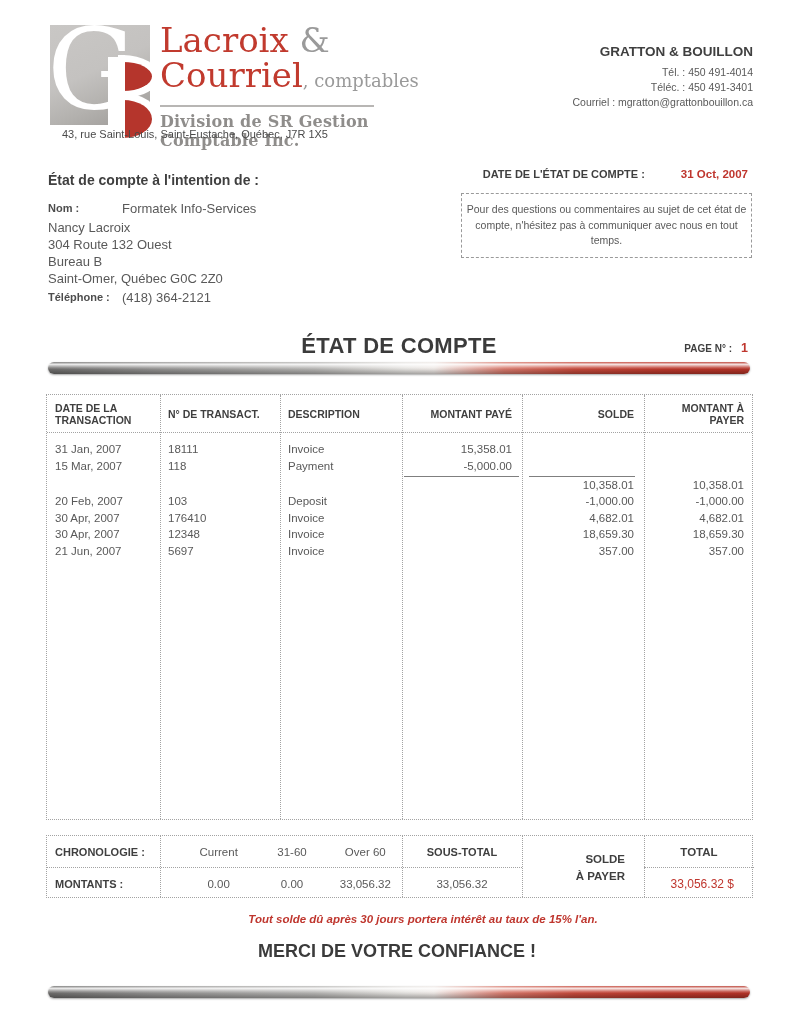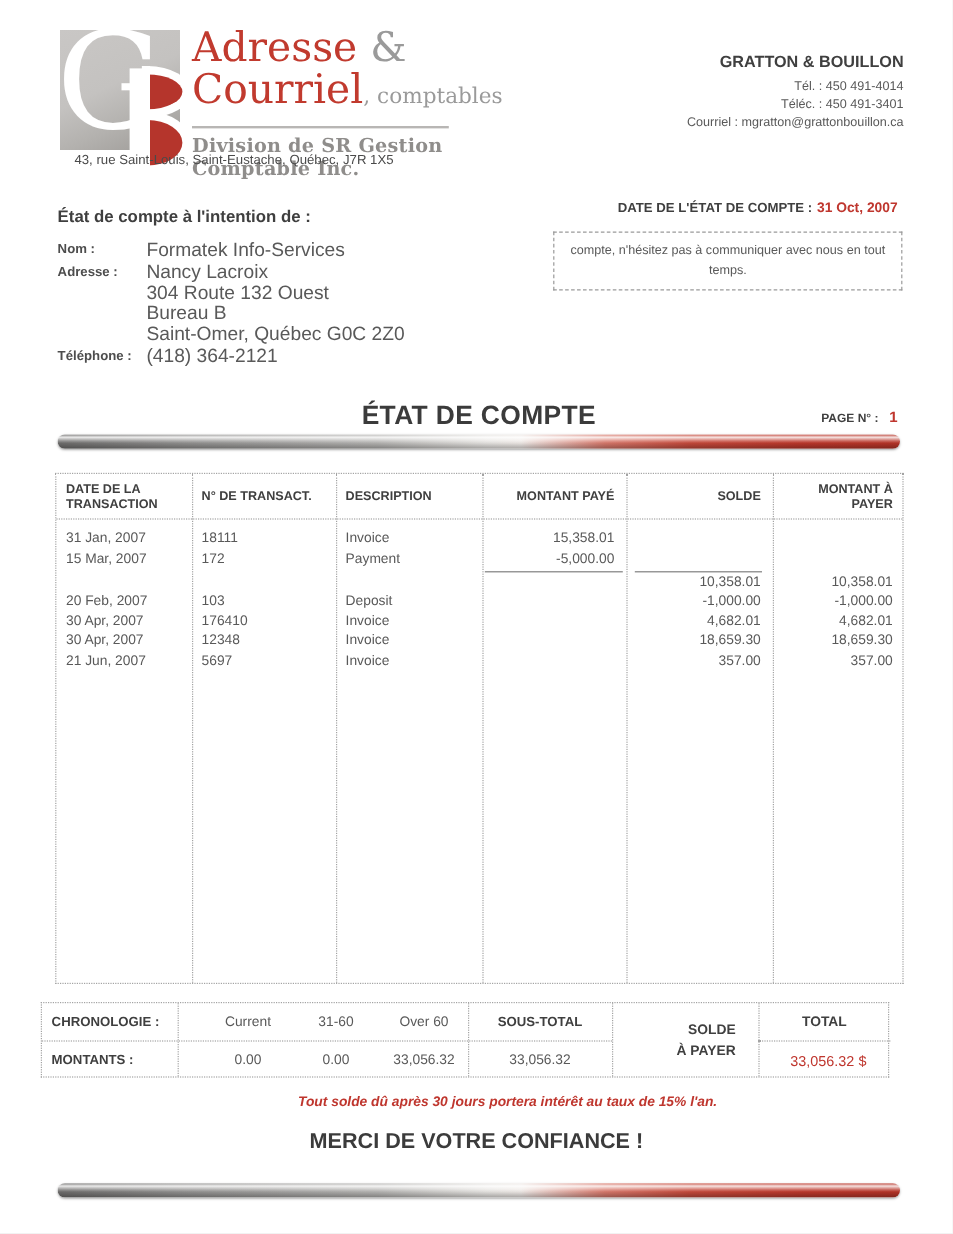--- a/index.html
+++ b/index.html
@@ -41,25 +41,25 @@
   
   .contact { position:absolute; right:41px; top:44px; text-align:right;margin-left:20px; }
   .contact-name { font-size:13.5px; font-weight:bold; color:#3f3f3f; margin-bottom:6px; }
   .contact-line { font-size:10.5px; color:#595959; line-height:15px; }
 
   
   .client { position:absolute; left:48px; top:172px; width:360px; }
   .client-heading { font-size:14px; font-weight:bold; color:#3f3f3f; margin-bottom:12px; }
   .client-row { display:flex; margin-bottom:2px; }
   .client-label { width:74px; font-size:11px; font-weight:bold; color:#4d4d4d; line-height:17px; }
-  .client-value { font-size:16px; color:#595959; line-height:17px; }
+  .client-value { font-size:13px; color:#595959; line-height:17px; }
 
   
   .stmt { position:absolute; left:461px; top:168px; width:291px; }
-  .date-row { display:flex; justify-content:flex-end; gap:4px; align-items:baseline; padding-right:4px; }
+  .date-row { display:flex; justify-content:flex-end; gap:36px; align-items:baseline; padding-right:4px; }
   .date-label { font-size:11px; font-weight:bold; color:#3f3f3f; }
   .date-value { font-size:11.5px; font-weight:bold; color:#bf362e; }
   .note-box {
     margin-top:13px; border:1px dashed #9a9a9a; padding:8px 4px;
     text-align:center; font-size:10.5px; color:#595959; line-height:15.5px;
   }
 
   
   .title-band { position:absolute; left:45px; top:333px; width:708px; }
   .doc-title { text-align:center; font-size:22px; font-weight:bold; color:#3b3b3b; letter-spacing:0.3px; }
@@ -93,21 +93,21 @@
   .tr { display:grid; grid-template-columns:113px 120px 122px 120px 122px 110px; height:16.4px; align-items:center; }
   .tr.totals { margin-top:3px; }
   .td { font-size:11.5px; color:#595959; white-space:nowrap; padding:0 8px; }
   .td.num { text-align:right; padding-right:10px; }
   .sumline { position:absolute; top:81px; border-top:1px solid #7f7f7f; }
   .sumline.paid { left:357px; width:115px; }
   .sumline.solde { left:482px; width:106px; }
 
   
   .summary {
-    position:absolute; left:34px; top:835px; width:707px; height:63px;
+    position:absolute; left:46px; top:835px; width:707px; height:63px;
     border:1px dotted #a3a3a3;
   }
   .summary .vline { border-left:1px dotted #a3a3a3; }
   .sum-hline { position:absolute; top:31px; border-top:1px dotted #a3a3a3; }
   .sum-hline.left { left:0; width:475px; }
   .sum-hline.right { left:597px; width:110px; }
   .sum-row { position:absolute; left:0; width:597px; height:31px; display:grid; grid-template-columns:113px 242px 120px; align-items:center; }
   .sum-row.r1 { top:0; }
   .sum-row.r2 { top:32px; }
   .sum-label { font-size:11px; font-weight:bold; color:#3f3f3f; padding-left:8px; white-space:nowrap; }
@@ -142,61 +142,61 @@
   <div class="logo-square">
     <div class="logo-g">G</div>
     <div class="logo-b">
       <div class="b-stem"></div>
       <div class="b-bowl top"></div>
       <div class="b-bowl bottom"></div>
     </div>
   </div>
 
   <div class="brand">
-    <div class="brand-line1"><span>Adresse</span> <span class="amp">&amp;</span></div>
+    <div class="brand-line1"><span>Lacroix</span> <span class="amp">&amp;</span></div>
     <div class="brand-line2"><span>Courriel</span><span class="suffix">, comptables</span></div>
     <div class="brand-divider"></div>
     <div class="brand-division">Division de SR Gestion Comptable Inc.</div>
   </div>
   <div class="street-address">43, rue Saint-Louis, Saint-Eustache, Québec, J7R 1X5</div>
 
   <div class="contact">
     <div class="contact-name">GRATTON &amp; BOUILLON</div>
     <div class="contact-line">Tél. : 450 491-4014</div>
     <div class="contact-line">Téléc. : 450 491-3401</div>
     <div class="contact-line">Courriel : mgratton@grattonbouillon.ca</div>
   </div>
 
   <div class="client">
     <div class="client-heading">État de compte à l'intention de :</div>
     <div class="client-row">
       <div class="client-label">Nom :</div>
       <div class="client-value">Formatek Info-Services</div>
     </div>
     <div class="client-row">
-      <div class="client-label">Adresse :</div>
       <div class="client-value">
         <div>Nancy Lacroix</div>
         <div>304 Route 132 Ouest</div>
         <div>Bureau B</div>
         <div>Saint-Omer, Québec G0C 2Z0</div>
       </div>
     </div>
     <div class="client-row">
       <div class="client-label">Téléphone :</div>
       <div class="client-value">(418) 364-2121</div>
     </div>
   </div>
 
   <div class="stmt">
     <div class="date-row">
       <span class="date-label">DATE DE L'ÉTAT DE COMPTE :</span>
       <span class="date-value">31 Oct, 2007</span>
     </div>
     <div class="note-box">
+      <div>Pour des questions ou commentaires au sujet de cet état de</div>
       <div>compte, n'hésitez pas à communiquer avec nous en tout temps.</div>
     </div>
   </div>
 
   <div class="title-band">
     <div class="doc-title">ÉTAT DE COMPTE</div>
     <div class="page-num">
       <span class="page-num-label">PAGE N° :</span>
       <span class="page-num-value">1</span>
     </div>
@@ -223,21 +223,21 @@
       <div class="tr">
         <div class="td">31 Jan, 2007</div>
         <div class="td">18111</div>
         <div class="td">Invoice</div>
         <div class="td num">15,358.01</div>
         <div class="td num"></div>
         <div class="td num"></div>
       </div>
       <div class="tr">
         <div class="td">15 Mar, 2007</div>
-        <div class="td">172</div>
+        <div class="td">118</div>
         <div class="td">Payment</div>
         <div class="td num">-5,000.00</div>
         <div class="td num"></div>
         <div class="td num"></div>
       </div>
       <div class="tr totals">
         <div class="td"></div>
         <div class="td"></div>
         <div class="td"></div>
         <div class="td num"></div>

